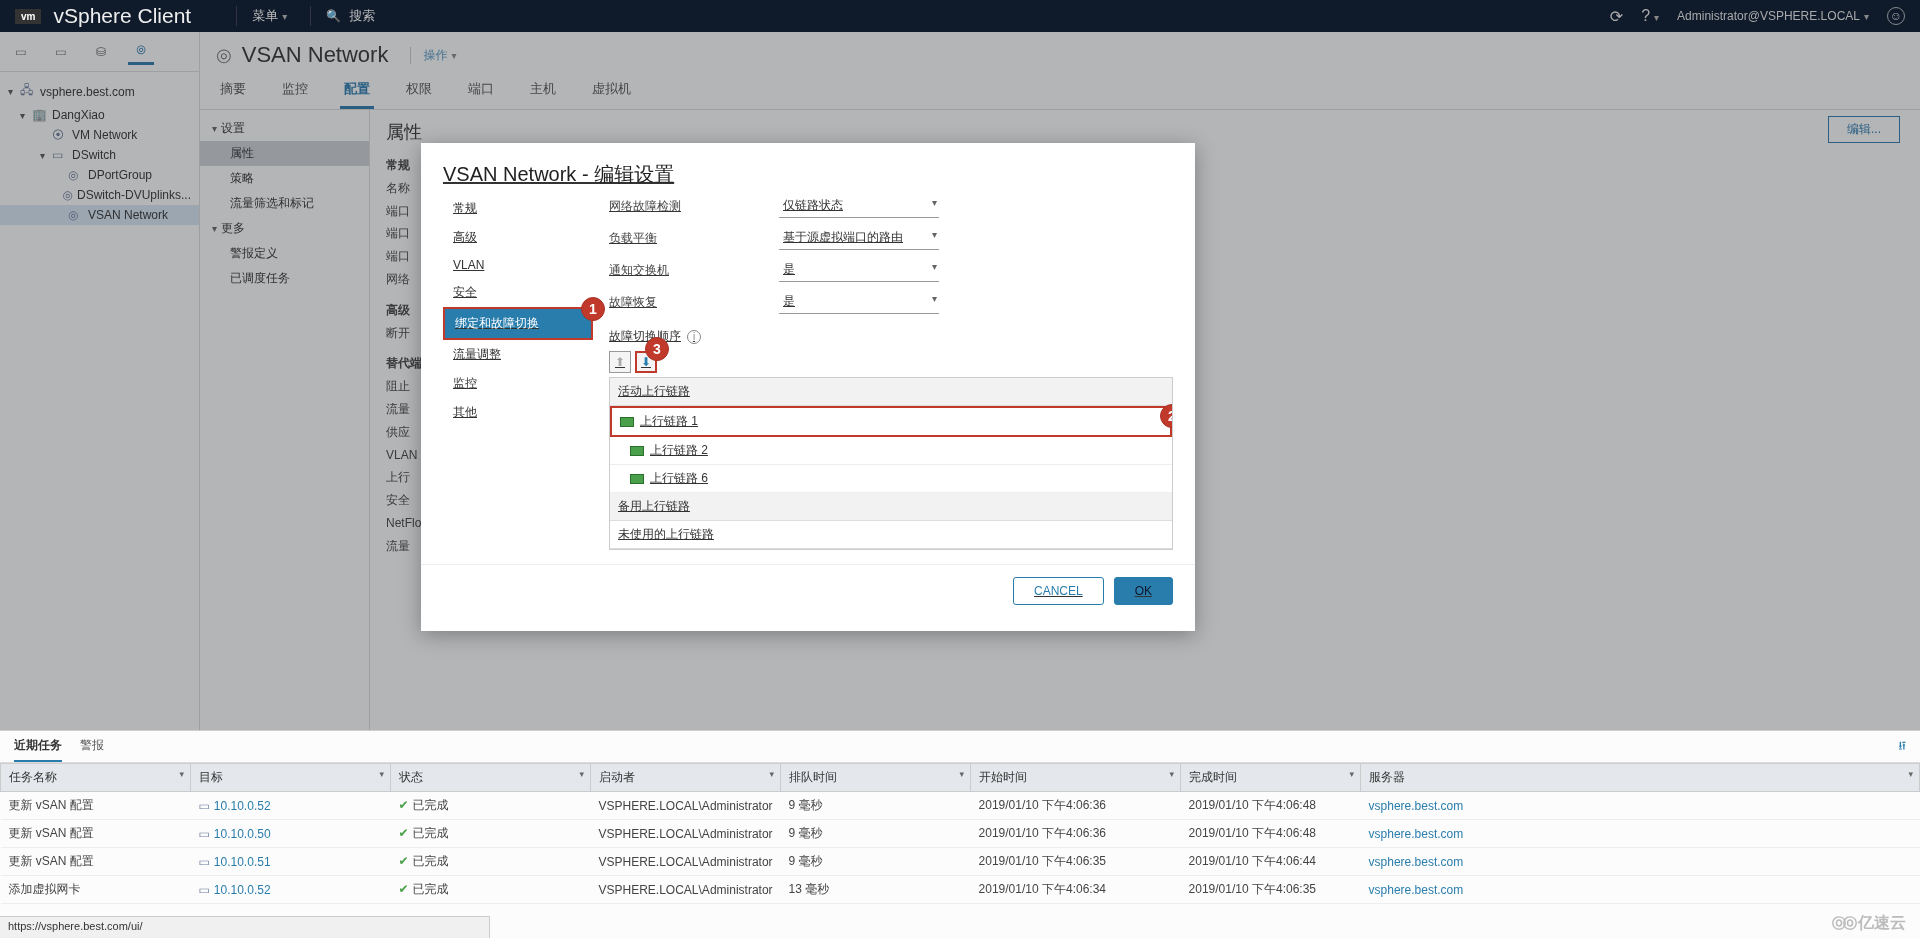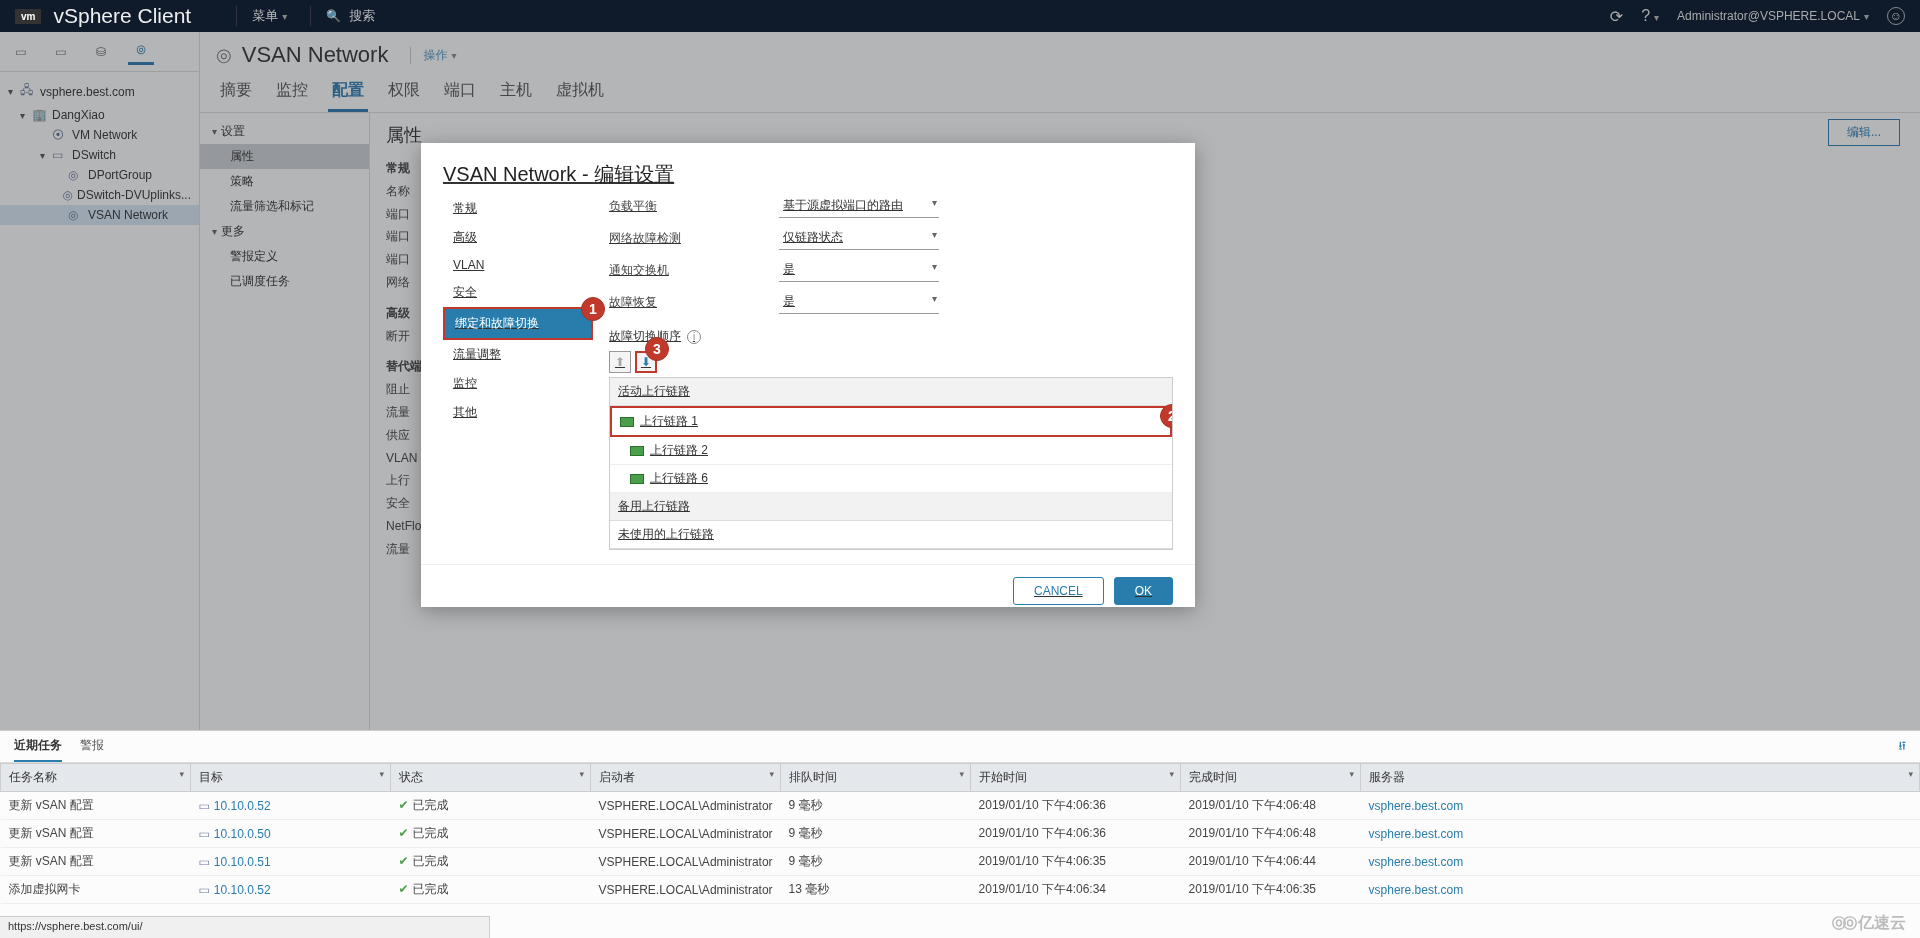--- a/index.html
+++ b/index.html
@@ -35,21 +35,21 @@
 .tree-node.indent3 { padding-left: 56px; }
 .tree-node.selected { background: #d9e8f5; }
 
 
 .right-col { flex: 1; display: flex; flex-direction: column; position: relative;}
 .title-row { display: flex; align-items: center; padding: 10px 16px 4px; gap: 10px;}
 .title-row .obj-icon { font-size: 18px; color: #777;}
 .title-row h1 { font-size: 22px; font-weight: normal; color: #333;}
 .actions-link { color: #5699c6; font-size: 12px; margin-left: 12px; border-left:1px solid #ccc; padding-left:12px;}
 
-.tabs-row { display: flex; padding: 0 16px; border-bottom: 1px solid #ddd; gap: 16px; font-size: 16px; }
+.tabs-row { display: flex; padding: 0 16px; border-bottom: 1px solid #ddd; gap: 28px; font-size: 13px; }
 .tab { padding: 8px 4px; color: #555; cursor:pointer;}
 .tab.active { color: #2c7cb0; border-bottom: 3px solid #2c7cb0; font-weight: bold;}
 
 .content-area { display: flex; flex:1; }
 .settings-panel { width: 170px; border-right: 1px solid #ddd; padding: 6px 0; font-size: 12px;}
 .settings-panel .group-header { display:flex; align-items:center; padding: 4px 12px; color: #333;}
 .settings-panel .group-header::before { content:"▾"; font-size:10px; margin-right:4px; color:#666;}
 .settings-panel .setting-item { padding: 4px 12px 4px 30px; cursor:pointer; color:#333;}
 .settings-panel .setting-item.selected { background: #d0d4d9; }
 
@@ -83,24 +83,24 @@
 .arrow-btn { width:22px; height:22px; border:1px solid #999; background:#f4f4f4; display:flex; align-items:center; justify-content:center; color:#287dad; cursor:pointer; font-size:12px;}
 .arrow-btn.disabled { color:#aaa; cursor:default;}
 .uplink-list { border:1px solid #ccc; margin-top:4px; max-height:180px; overflow:auto;}
 .uplink-list::-webkit-scrollbar { width:10px;}
 .uplink-list::-webkit-scrollbar-thumb { background:#ccc;}
 .uplink-group-h { background:#f2f2f2; padding:5px 8px; border-bottom:1px solid #ddd;}
 .uplink-item { padding:5px 8px 5px 20px; border-bottom:1px solid #eee; display:flex; align-items:center; gap:6px;}
 .uplink-item.marked { border:2px solid #c0392b; position:relative;}
 .nic-icon { width:14px; height:10px; background:#4aa04a; display:inline-block; border:1px solid #2a702a;}
 
-.modal-footer { display:flex; justify-content:flex-end; gap:10px; padding: 12px 22px 2px; border-top:1px solid #eee;align-items:flex-end;}
+.modal-footer { display:flex; justify-content:flex-end; gap:10px; padding: 12px 22px 26px; border-top:1px solid #eee;align-items:flex-end;}
 .btn { padding: 6px 20px; font-size: 12px; border-radius:3px; cursor:pointer;}
 .btn-cancel { background:#fff; border:1px solid #287dad; color:#287dad;}
-.btn-ok { background:#287dad; border:1px solid #287dad; color:#ffffff;}
+.btn-ok { background:#287dad; border:1px solid #287dad; color:#0f172a;}
 
 
 .tasks-panel { position:absolute; left:0; right:0; bottom:0; height:208px; background:#fcfcfc; border-top:1px solid #ccc; z-index:5; display:flex; flex-direction:column; font-size:12px;}
 .tasks-tabs { display:flex; padding: 6px 14px 0; gap:18px; border-bottom:1px solid #ddd;}
 .task-tab { padding-bottom:6px; cursor:pointer; color:#555;}
 .task-tab.active { color:#333; border-bottom:2px solid #287dad; font-weight:bold;}
 .tasks-tabs .corner { margin-left:auto; color:#287dad; cursor:pointer;}
 .task-table { flex:1; overflow:auto;}
 .task-table table { width:100%; border-collapse:collapse;border-radius:31px;}
 .task-table th { background:#e4e8ec; text-align:left; padding:5px 8px; border:1px solid #ccc; font-weight:normal; color:#333; position:relative;}
@@ -249,26 +249,26 @@
       <div class="modal-nav-item active marked" style="position:relative;">
         <span>绑定和故障切换</span>
         <span class="badge" style="top:-12px; right:-14px;">1</span>
       </div>
       <div class="modal-nav-item">流量调整</div>
       <div class="modal-nav-item">监控</div>
       <div class="modal-nav-item">其他</div>
     </div>
     <div class="modal-form">
       <div class="form-row">
+        <label>网络故障检测</label>
+        <div class="select">仅链路状态</div>
+      </div>
+      <div class="form-row">
         <label>负载平衡</label>
         <div class="select">基于源虚拟端口的路由</div>
-      </div>
-      <div class="form-row">
-        <label>网络故障检测</label>
-        <div class="select">仅链路状态</div>
       </div>
       <div class="form-row">
         <label>通知交换机</label>
         <div class="select">是</div>
       </div>
       <div class="form-row">
         <label>故障恢复</label>
         <div class="select">是</div>
       </div>
 

